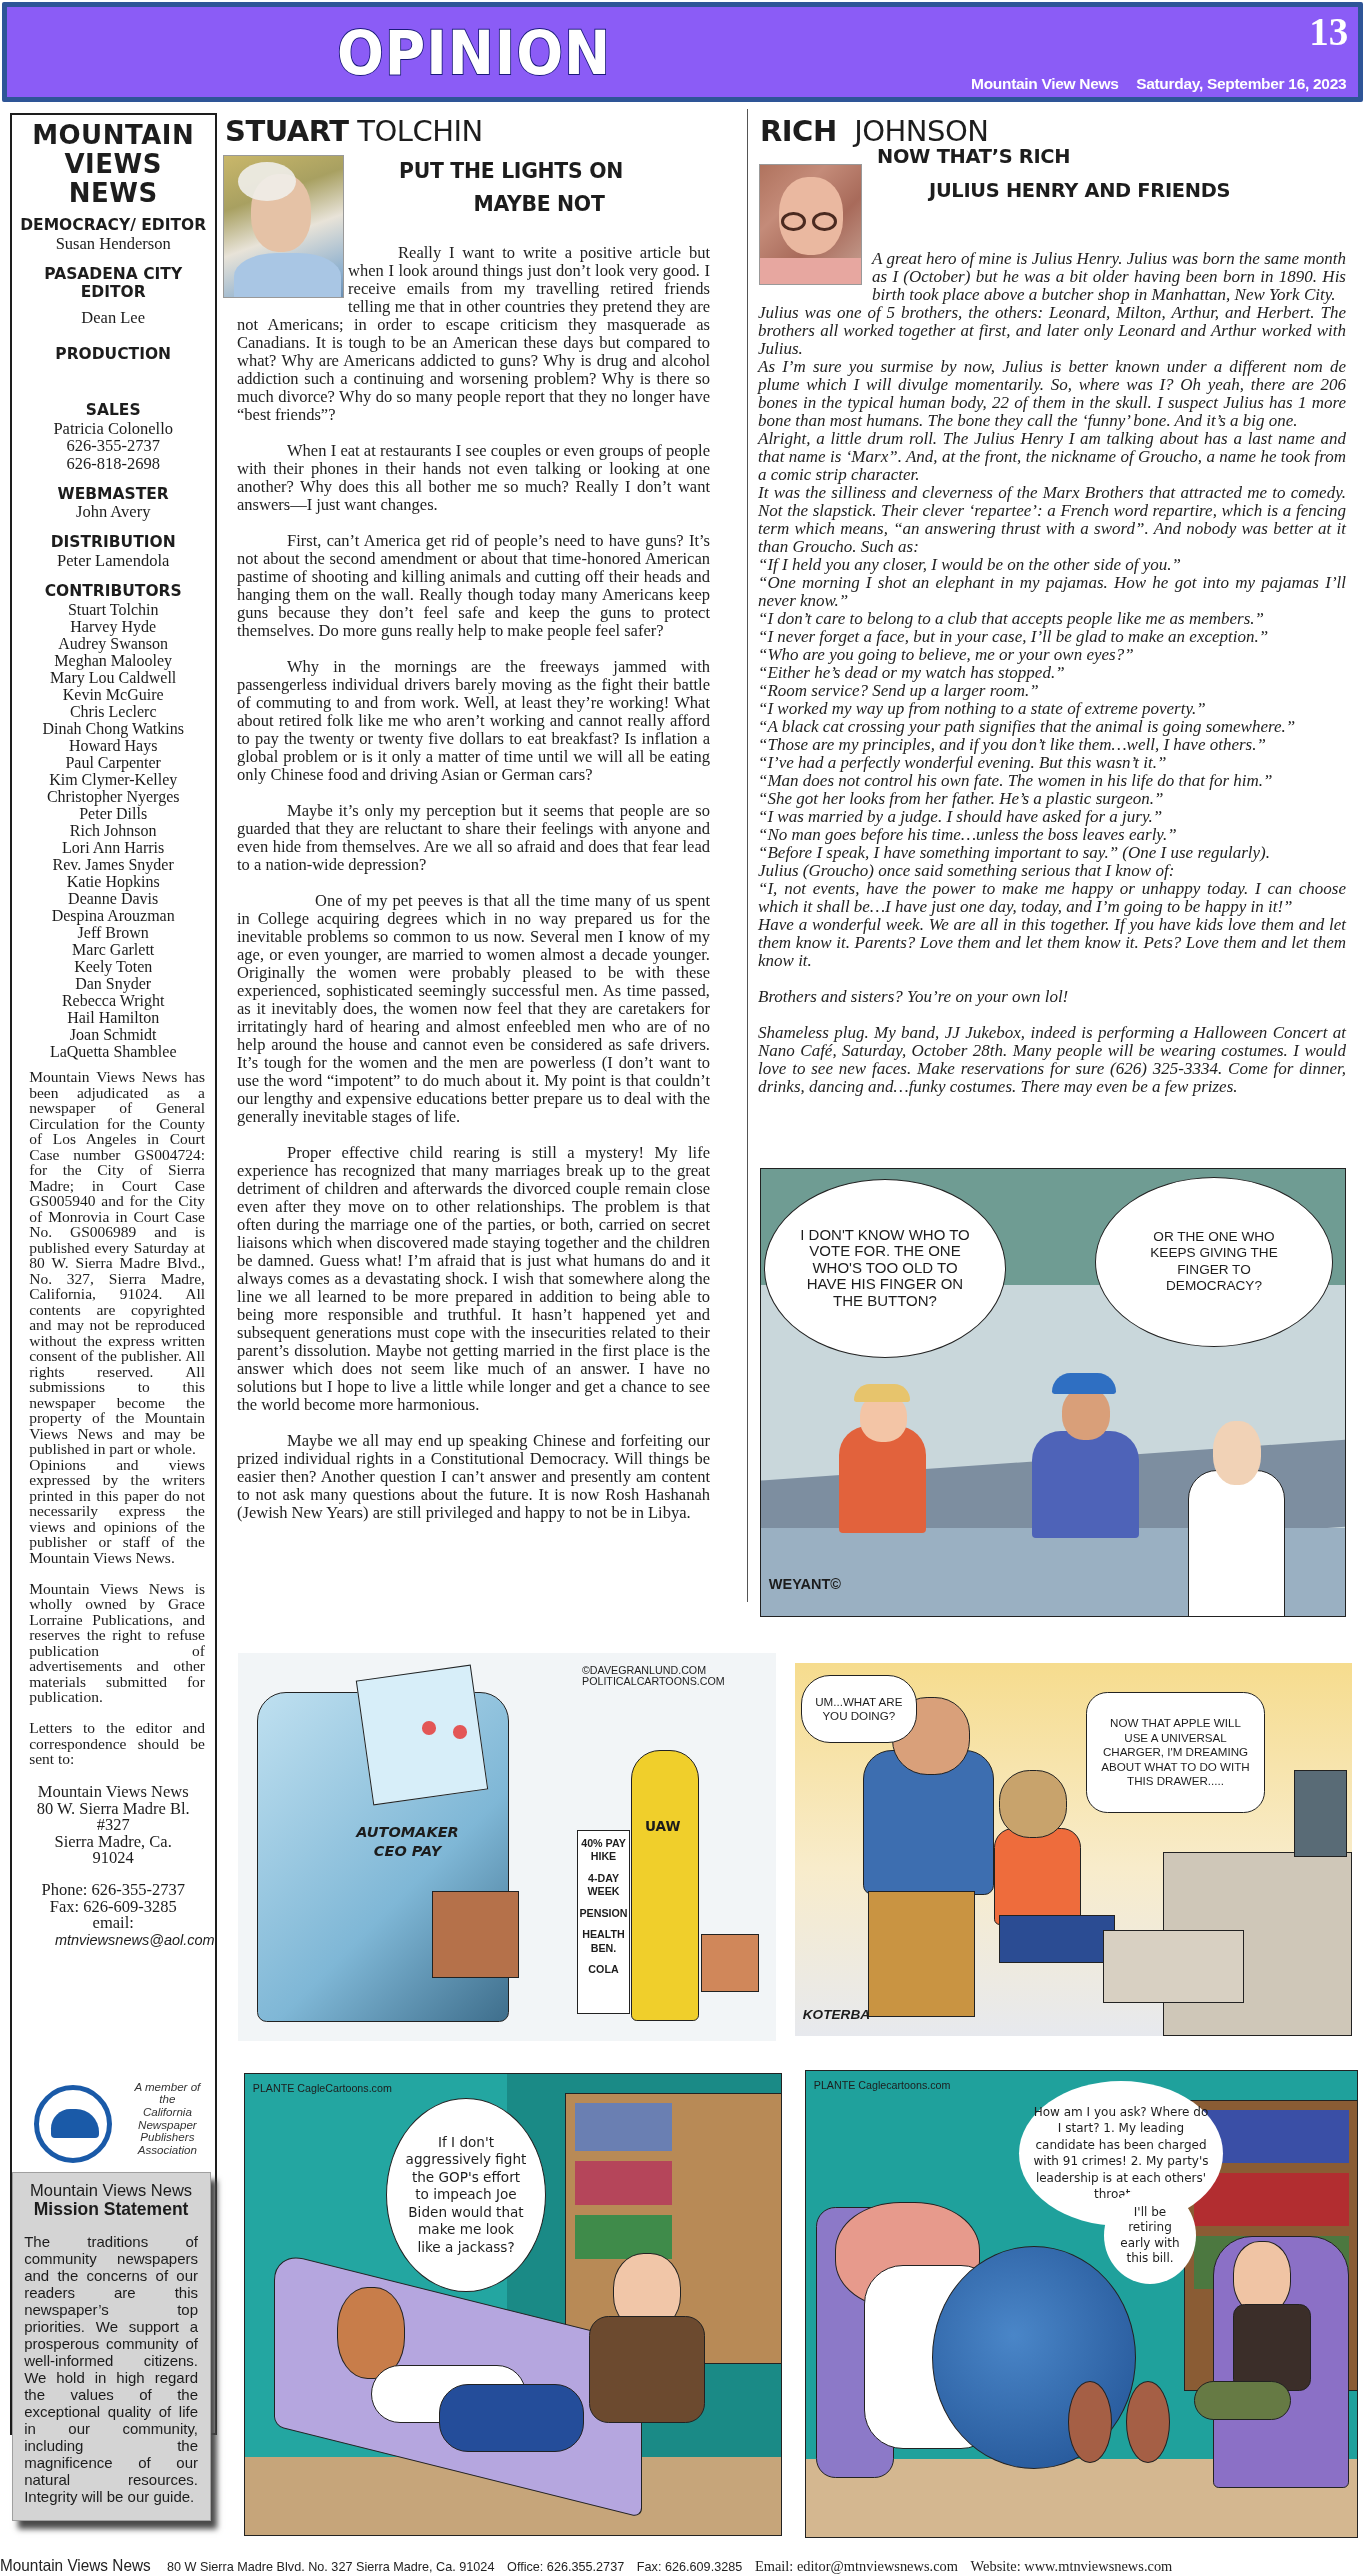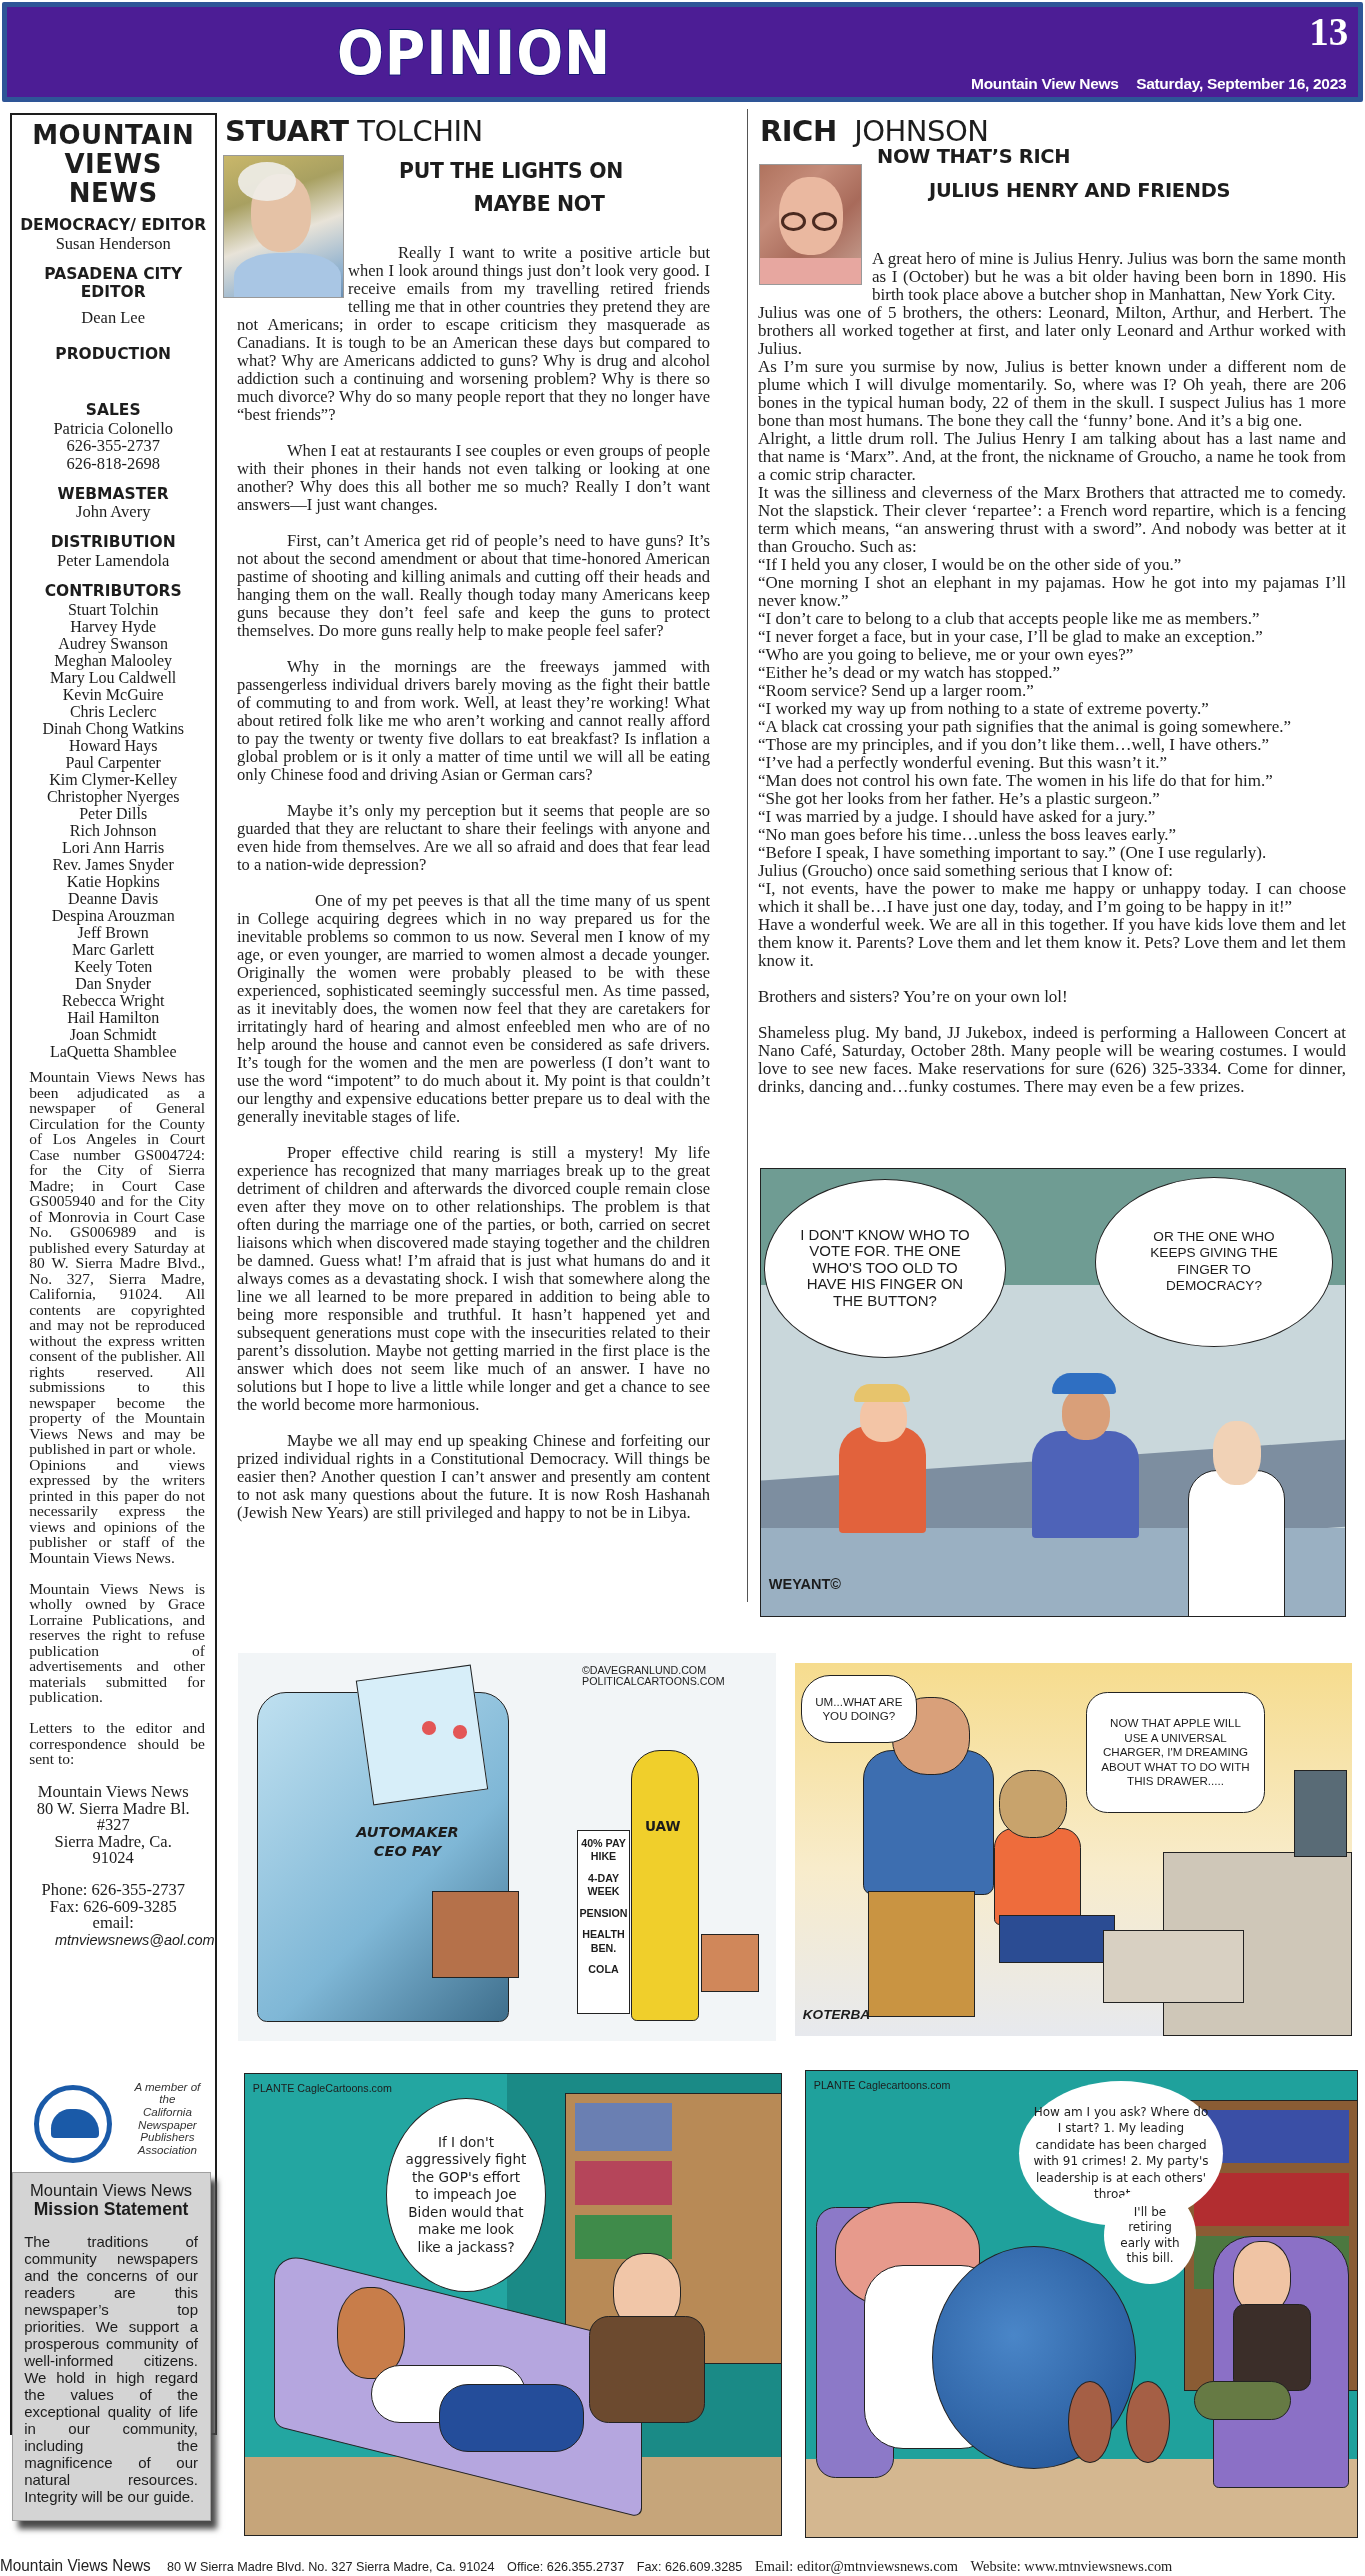--- a/index.html
+++ b/index.html
@@ -2,21 +2,21 @@
 <html><head>
 <meta charset="utf-8">
 <style>
   * { box-sizing: border-box; margin: 0; padding: 0; }
   html, body { width: 1365px; height: 2576px; background: #ffffff; overflow: hidden; }
   body { position: relative; font-family: "Liberation Serif", "DejaVu Serif", serif; color: #1c1c1c; }
 
   
   .masthead {
     position: absolute; left: 1.9px; top: 1.9px; width: 1361px; height: 100px;
-    background: #4c1d95; border: 5.8px solid #2e5597; border-radius: 1.9px;
+    background: #8b5cf6; border: 5.8px solid #2e5597; border-radius: 1.9px;
   }
   .masthead .section-title {
     position: absolute; left: 330px; top: 11.6px;
     font-family: "DejaVu Sans", sans-serif; font-weight: bold; font-size: 60px;
     color: #ffffff; letter-spacing: 1px;
     -webkit-text-stroke: 1.9px #1a1a7a; paint-order: stroke fill;
     transform: scaleX(0.92); transform-origin: left top;
   }
   .masthead .page-num {
     position: absolute; right: 9.7px; top: 1.9px;
@@ -93,21 +93,21 @@
   .headline {
     position: absolute; font-family: "DejaVu Sans", sans-serif; font-weight: bold; text-align: center;
     color: #1d1d1d; letter-spacing: -0.3px;
   }
 
   .article {
     position: absolute; font-size: 16.5px; line-height: 18px; text-align: justify; color: #222;
   }
   .article p { text-indent: 50px; margin-bottom: 18px; }
 
-  .article.rj { font-size: 17px; line-height: 18px; font-family: "Liberation Serif", serif; }
+  .article.rj { font-size: 17px; line-height: 18px; font-family: "Liberation Serif", serif; font-style: italic; }
   .article.rj p { text-indent: 0; margin-bottom: 0; }
   .article.rj p.gap { margin-top: 18px; }
 
   
   .cartoon { position: absolute; overflow: hidden; }
   .bubble {
     position: absolute; background: #fff; border: 1.9px solid #222; border-radius: 50%;
     display: flex; align-items: center; justify-content: center; text-align: center;
     font-family: "Liberation Sans", sans-serif; color: #1d1d1d;
   }

